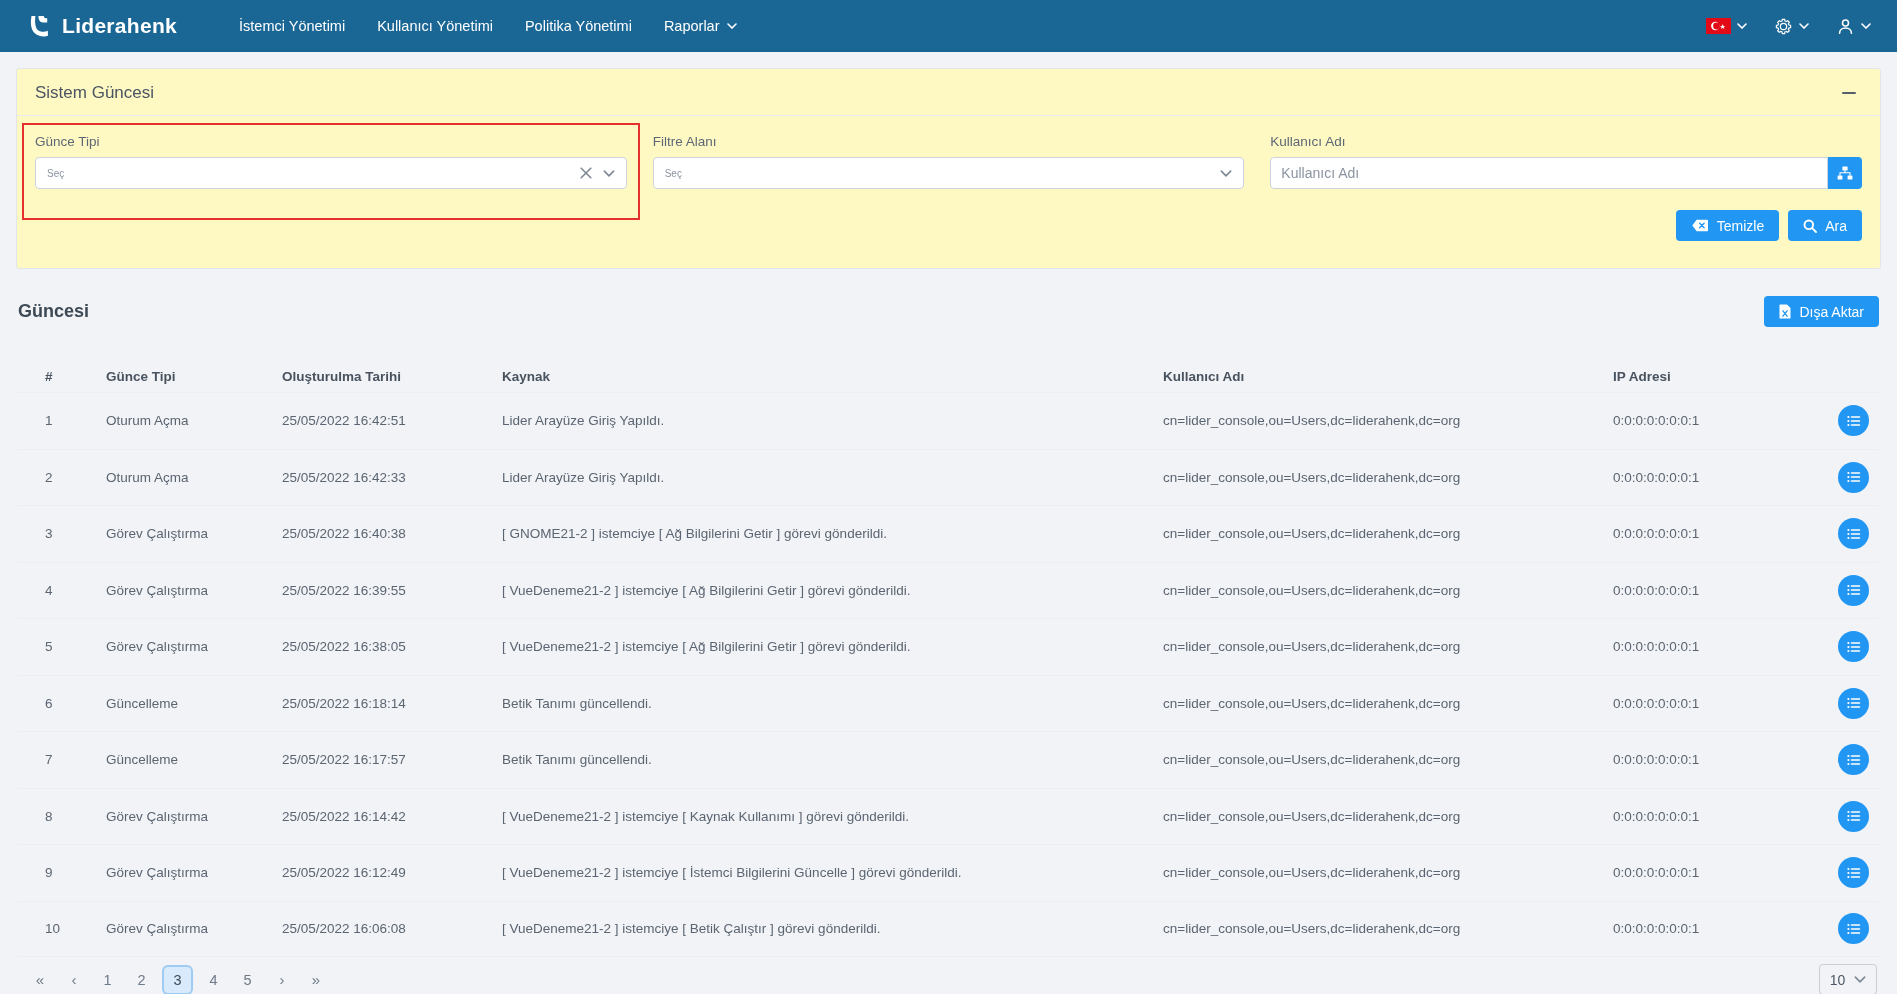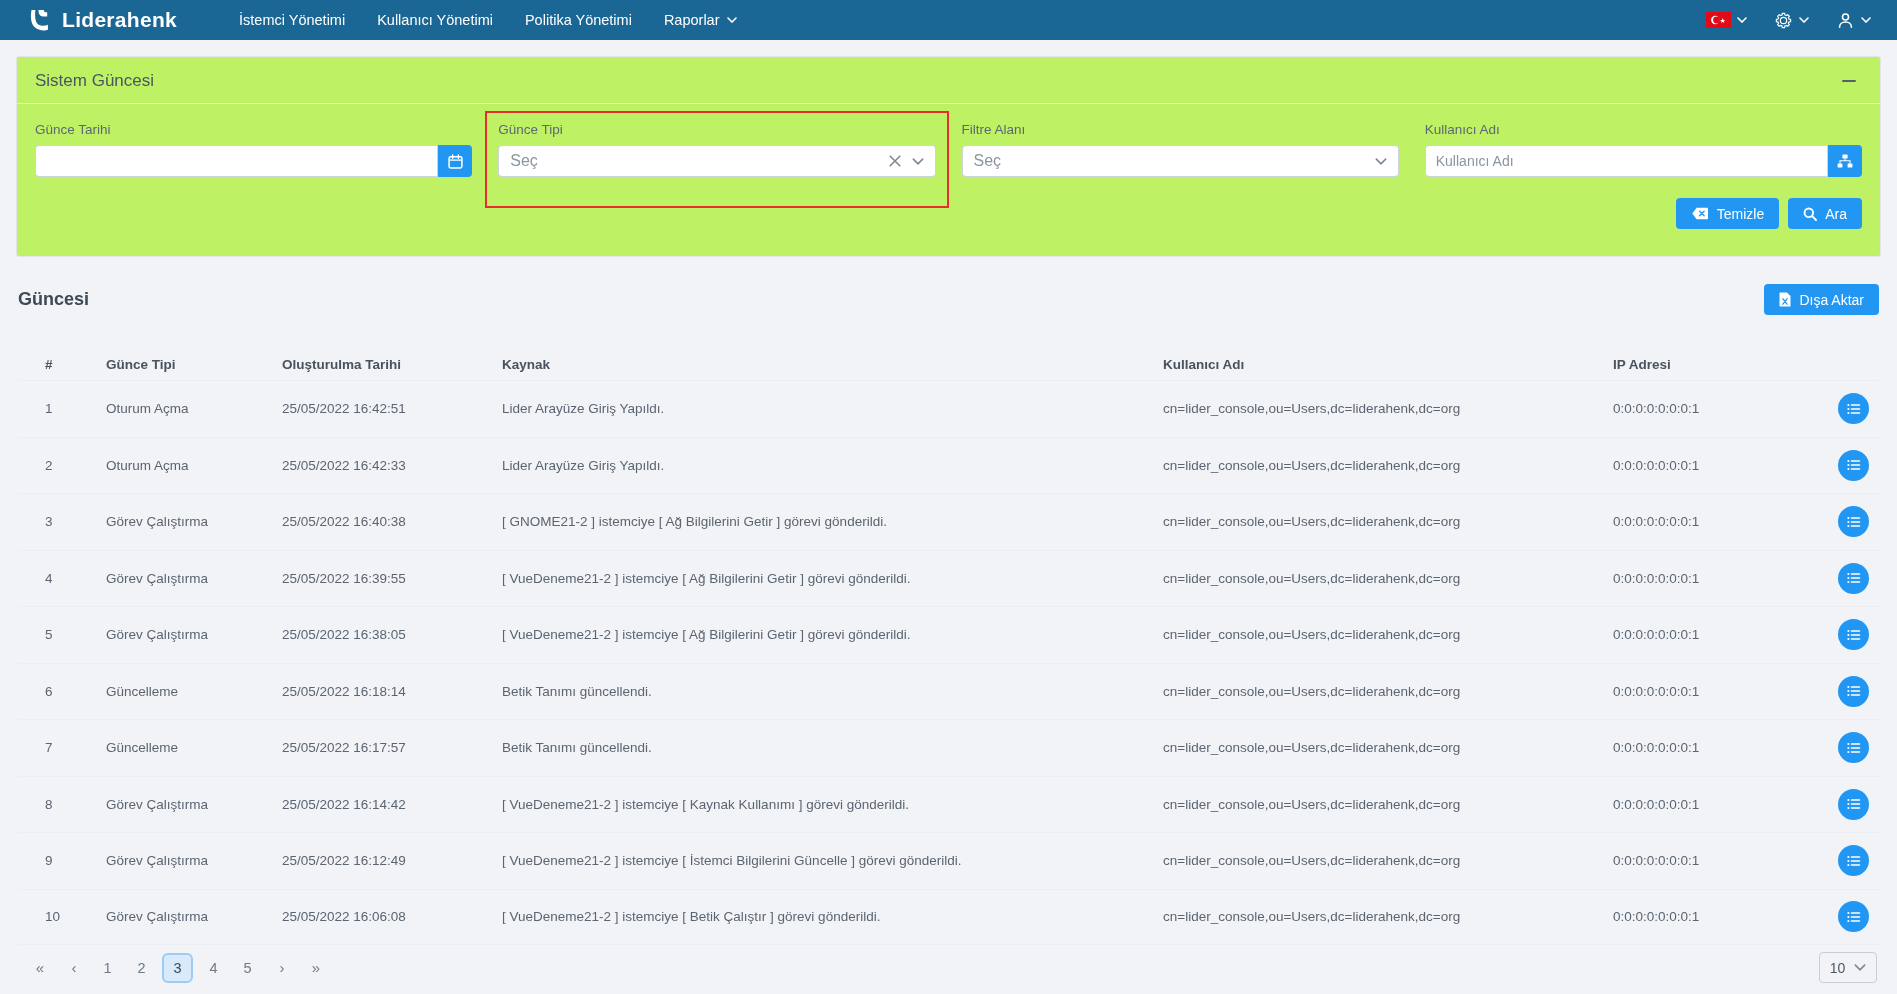--- a/index.html
+++ b/index.html
@@ -5,33 +5,33 @@
   * { margin:0; padding:0; box-sizing:border-box; }
   html,body { width:1897px; height:994px; overflow:hidden; }
   body {
     font-family:"Liberation Sans", sans-serif;
     background:#f1f3f6;
     color:#4b5563;
   }
 
   
   .nav {
-    height:40px; background:#1a6796; display:flex; align-items:center;
+    height:52px; background:#1a6796; display:flex; align-items:center;
     padding:0 26px; color:#fff;
   }
   .brand { display:flex; align-items:center; gap:9px; cursor:pointer; }
   .brand-text { font-size:21px; font-weight:bold; letter-spacing:.3px; }
   .nav-items { display:flex; gap:32px; margin-left:62px; font-size:14.5px; }
   .nav-item { display:flex; align-items:center; gap:7px; cursor:pointer; white-space:nowrap; }
   .nav-right { margin-left:auto; display:flex; gap:27px; align-items:center; }
   .nav-right .nav-item { gap:6px; }
 
   
   .page { padding:16px 16px 0; }
-  .card { background:#bef264; border:1px solid #e2e5ea; border-radius:3px; }
+  .card { background:#fef9c3; border:1px solid #e2e5ea; border-radius:3px; }
   .card-header {
     display:flex; justify-content:space-between; align-items:center;
     padding:14px 18px 12px; border-bottom:1px solid #e8ebef;
   }
   .card-title { font-size:17px; color:#4b5563; font-weight:500; }
   .collapse-btn { background:none; border:none; cursor:pointer; padding:4px 6px; }
   .minus-glyph { display:block; width:14px; height:2.5px; background:#55606c; border-radius:1px; }
 
   .filters { display:flex; gap:26px; padding:18px 18px 0; }
   .filter-col { flex:1; position:relative; }
@@ -43,21 +43,21 @@
     font-family:"Liberation Sans", sans-serif;
   }
   .text-input::placeholder { color:#8b94a1; }
   .input-row .text-input { border-radius:4px 0 0 4px; }
   .addon-btn {
     width:34px; height:32px; background:#2196f3; border:none; cursor:pointer;
     border-radius:0 4px 4px 0; display:flex; align-items:center; justify-content:center;
   }
   .select-box {
     height:32px; border:1px solid #cdd3db; border-radius:4px; background:#fff;
-    display:flex; align-items:center; padding:0 11px; font-size:16px; cursor:pointer;
+    display:flex; align-items:center; padding:0 11px; font-size:10px; cursor:pointer;
   }
   .select-placeholder { color:#8b94a1; flex:1; }
   .select-icons { display:flex; align-items:center; gap:11px; }
   .red-outline {
     position:absolute; top:-11px; left:-13px; right:-13px; bottom:-31px;
     border:2px solid #e63030; pointer-events:none;
   }
 
   .actions-row { display:flex; justify-content:flex-end; gap:9px; padding:21px 18px 27px; }
   .btn {
@@ -184,35 +184,20 @@
 
   <div class="card">
     <div class="card-header">
       <span class="card-title">Sistem Güncesi</span>
       <button class="collapse-btn">
         <span class="minus-glyph"></span>
       </button>
     </div>
 
     <div class="filters">
-      <div class="filter-col">
-        <div class="filter-label">Günce Tarihi</div>
-        <div class="input-row">
-          <input class="text-input" type="text" value="" style="">
-          <button class="addon-btn">
-            <span>
-              <svg width="15" height="15" viewBox="0 0 14 14">
-                  <rect x="1" y="2.5" width="12" height="10.5" rx="1.5" fill="none" stroke="#fff" stroke-width="1.4"></rect>
-                  <path d="M1 5.7h12" stroke="#fff" stroke-width="1.2"></path>
-                  <path d="M4.3 1v3M9.7 1v3" stroke="#fff" stroke-width="1.4" stroke-linecap="round"></path>
-                </svg>
-            </span>
-          </button>
-        </div>
-      </div>
 
       <div class="filter-col">
         <div class="red-outline"></div>
         <div class="filter-label">Günce Tipi</div>
         <div class="select-box">
           <span class="select-placeholder">Seç</span>
           <span class="select-icons">
             <span class="muted-chev">
               <svg width="12" height="12" viewBox="0 0 10 10">
                   <path d="M1 1l8 8M9 1L1 9" stroke="#7d8894" stroke-width="1.3" stroke-linecap="round"></path>

